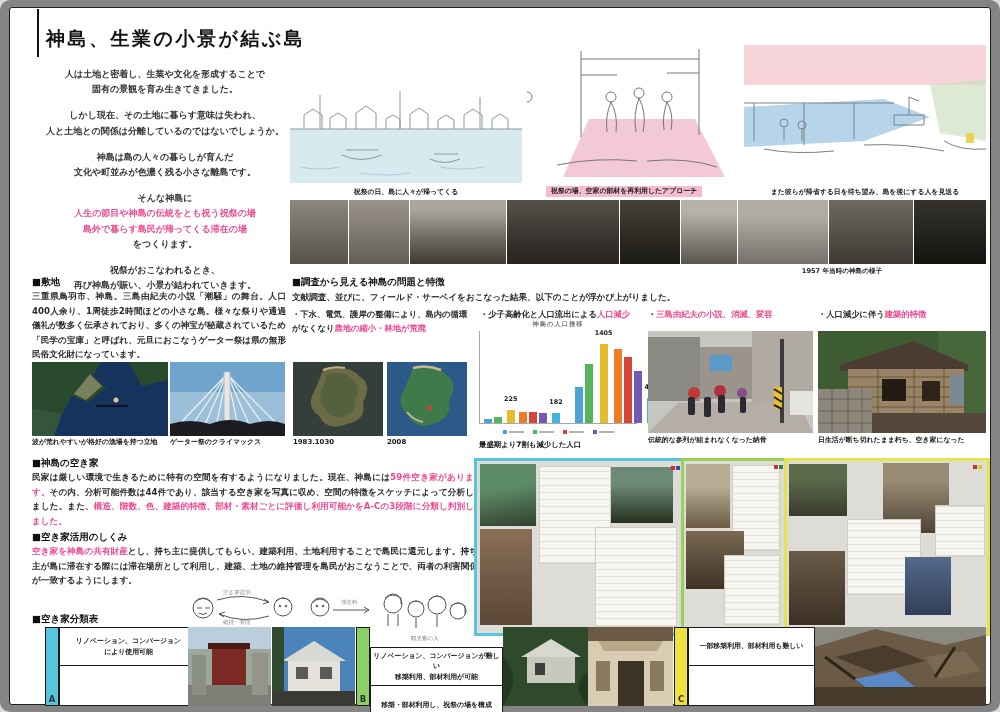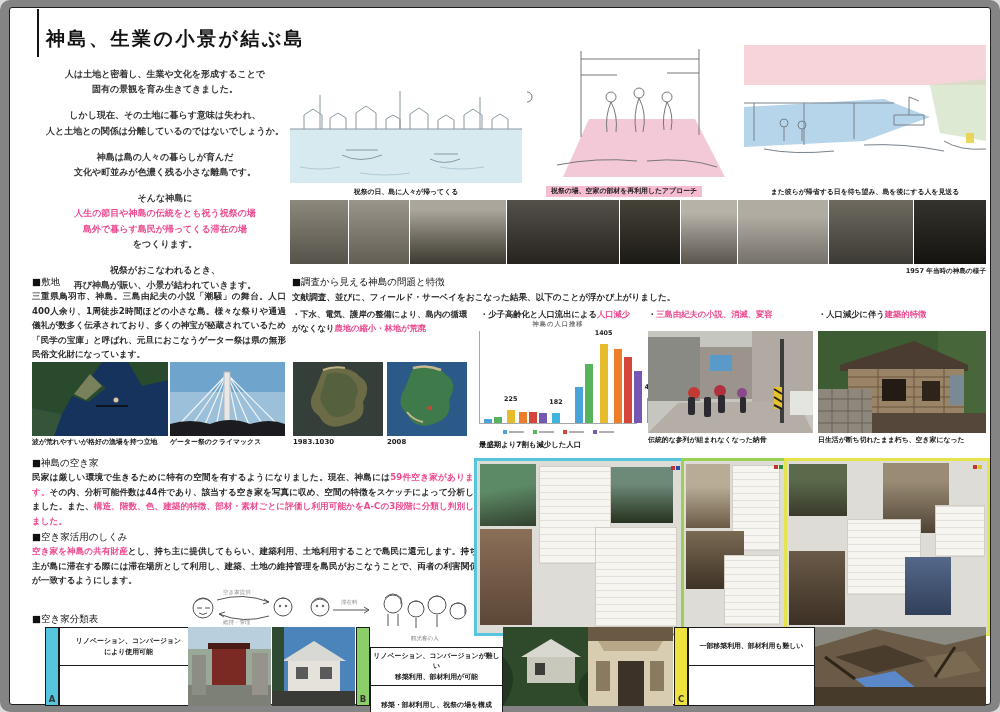--- a/index.html
+++ b/index.html
@@ -6,21 +6,21 @@
   .stage{position:relative;width:1000px;height:712px;background:#848484;border-radius:10px;overflow:hidden;
          font-family:"DejaVu Sans",sans-serif;}
   .poster-bg{position:absolute;left:9px;top:7px;width:980px;height:696px;background:#ffffff;
              border:1px solid #1f1f1f;border-radius:3px;}
   .abs{position:absolute;}
   .title{font-family:"DejaVu Serif",serif;font-size:19px;font-weight:600;letter-spacing:2.5px;color:#141414;}
   .accent-line{background:#141414;}
   .intro-line{font-size:9px;line-height:15.2px;font-weight:bold;color:#333;text-align:center;}
   .gap{margin-top:11px;}
   .pink{color:#ec4a90;}
-  .sec{font-size:9.5px;font-weight:normal;color:#101010;}
+  .sec{font-size:9.5px;font-weight:bold;color:#101010;}
   .body-text{font-size:8.6px;line-height:14.6px;font-weight:bold;color:#2b2b2b;text-align:justify;}
   .bullet{font-size:8.3px;line-height:13.5px;font-weight:bold;color:#2b2b2b;}
   .capt{font-size:6.9px;line-height:1.25;font-weight:bold;color:#1c1c1c;}
   .capt-pinkbg{background:#f6bcd2;padding:1px 5px;}
   .photo{position:absolute;overflow:hidden;}
   .bw-strip{display:flex;gap:1px;background:#fff;}
   .bw-cell{height:100%;}
   
   .chart-title{font-size:6.3px;color:#777;text-align:center;font-weight:bold;letter-spacing:1px;}
   .chart-plot{height:92px;display:flex;align-items:flex-end;gap:12px;padding:0 4px;
@@ -136,21 +136,21 @@
     <div class="bw-cell" style="width:58px;background:linear-gradient(180deg,#8d887c,#55524a);"></div>
     <div class="bw-cell" style="width:60px;background:linear-gradient(180deg,#9a948a,#635e54);"></div>
     <div class="bw-cell" style="width:96px;background:linear-gradient(180deg,#aaa69c 15%,#6e6a60 60%,#3c3a32);"></div>
     <div class="bw-cell" style="width:112px;background:linear-gradient(180deg,#54504a,#26231e);"></div>
     <div class="bw-cell" style="width:60px;background:linear-gradient(180deg,#454238,#1b1914);"></div>
     <div class="bw-cell" style="width:56px;background:linear-gradient(180deg,#b6b2a8 20%,#8c8880 55%,#5a564e);"></div>
     <div class="bw-cell" style="width:90px;background:linear-gradient(180deg,#b0aca2 25%,#74706a);"></div>
     <div class="bw-cell" style="width:84px;background:linear-gradient(180deg,#6e6a60,#3c3a34);"></div>
     <div class="bw-cell" style="width:72px;background:linear-gradient(180deg,#35332c,#14130f);"></div>
   </div>
-  <div class="abs capt" style="left:790px;top:267px;width:196px;text-align:right;font-size:6.6px;">1957 年当時の神島の様子</div>
+  <div class="abs capt" style="left:744px;top:267px;width:196px;text-align:center;font-size:6.6px;">1957 年当時の神島の様子</div>
 
   <div class="abs sec" style="left:32px;top:276px;">■敷地</div>
   <div class="abs body-text" style="left:32px;top:289px;width:254px;">三重県鳥羽市、神島。三島由紀夫の小説「潮騒」の舞台。人口400人余り、1周徒歩2時間ほどの小さな島。様々な祭りや通過儀礼が数多く伝承されており、多くの神宝が秘蔵されているため「民学の宝庫」と呼ばれ、元旦におこなうゲーター祭は県の無形民俗文化財になっています。</div>
 
   <div class="abs sec" style="left:292px;top:276px;">■調査から見える神島の問題と特徴</div>
   <div class="abs body-text" style="left:292px;top:290px;width:620px;">文献調査、並びに、フィールド・サーベイをおこなった結果、以下のことが浮かび上がりました。</div>
 
   <div class="abs bullet" style="left:292px;top:308px;width:182px;">
     <span>・下水、電気、護岸の整備により、島内の循環がなくなり</span><span class="pink">農地の縮小・林地が荒廃</span>
   </div>

